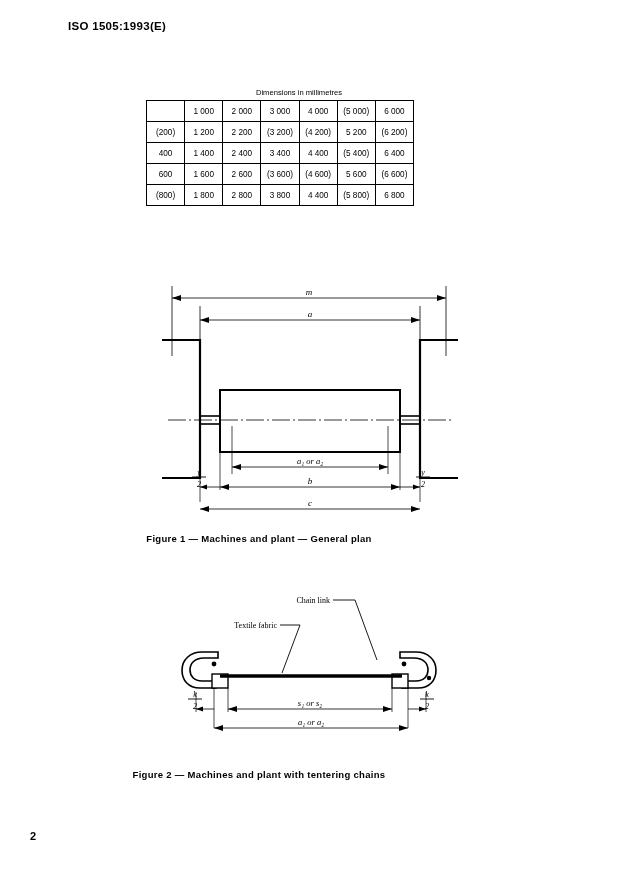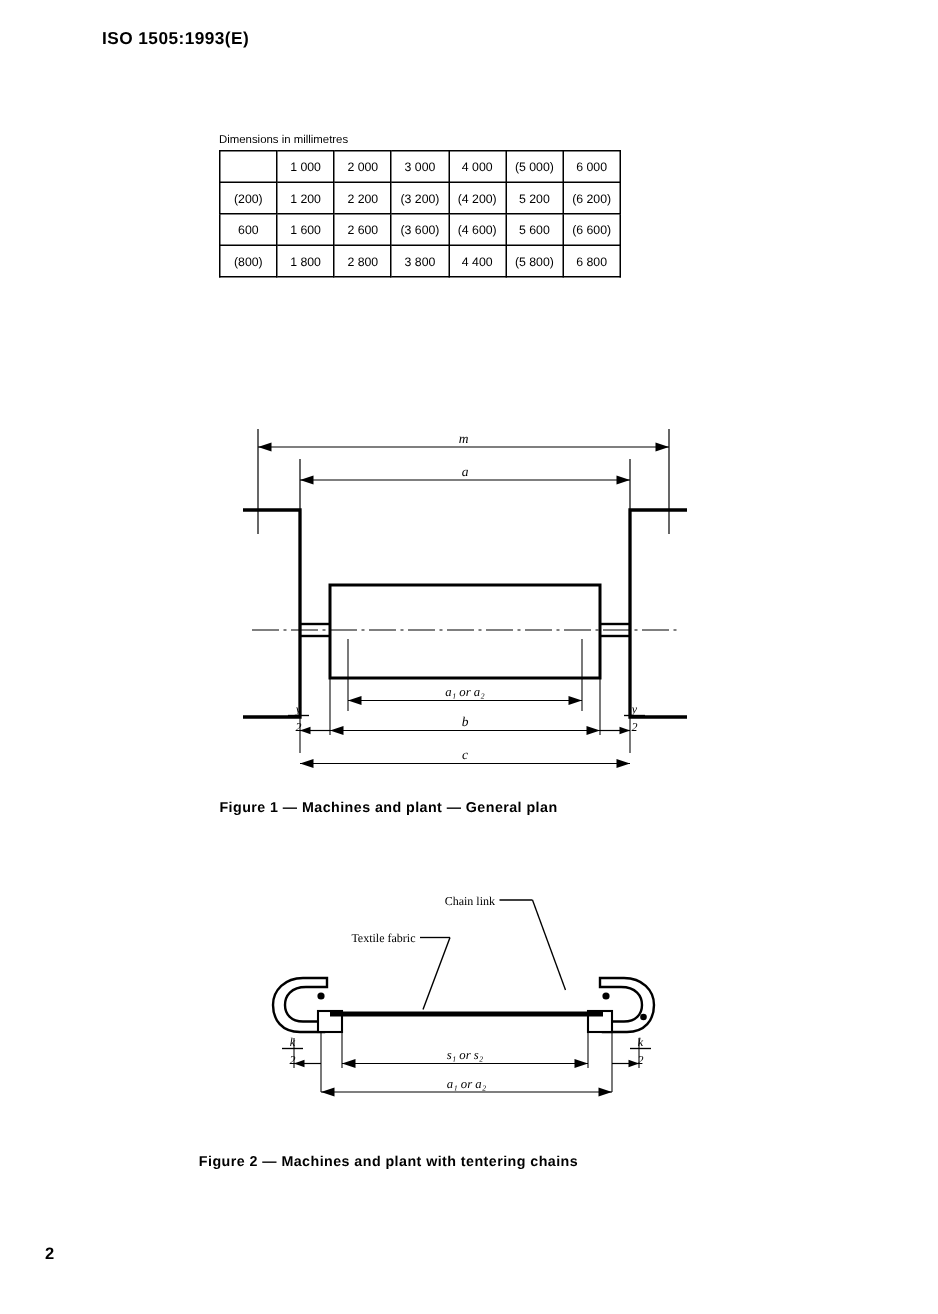--- a/index.html
+++ b/index.html
@@ -35,21 +35,21 @@
     width: 308px;
   }
   .table-title {
     text-align: center;
     font-size: 9.5px;
     font-weight: bold;
     letter-spacing: 0.6px;
     margin-bottom: 10px;
   }
   .table-units {
-    text-align: left;
+    text-align: center;
     font-size: 7.6px;
     margin-bottom: 3px;
     padding-right: 2px;
   }
   table.dims {
     border-collapse: collapse;
     width: 268px;
     table-layout: fixed;
   }
   table.dims td {
@@ -119,20 +119,29 @@
       <tr>
         <td>(200)</td>
         <td>1 200</td>
         <td>2 200</td>
         <td>(3 200)</td>
         <td>(4 200)</td>
         <td>5 200</td>
         <td>(6 200)</td>
       </tr>
       <tr>
+        <td>400</td>
+        <td>1 400</td>
+        <td>2 400</td>
+        <td>3 400</td>
+        <td>4 400</td>
+        <td>(5 400)</td>
+        <td>6 400</td>
+      </tr>
+      <tr>
         <td>600</td>
         <td>1 600</td>
         <td>2 600</td>
         <td>(3 600)</td>
         <td>(4 600)</td>
         <td>5 600</td>
         <td>(6 600)</td>
       </tr>
       <tr>
         <td>(800)</td>

